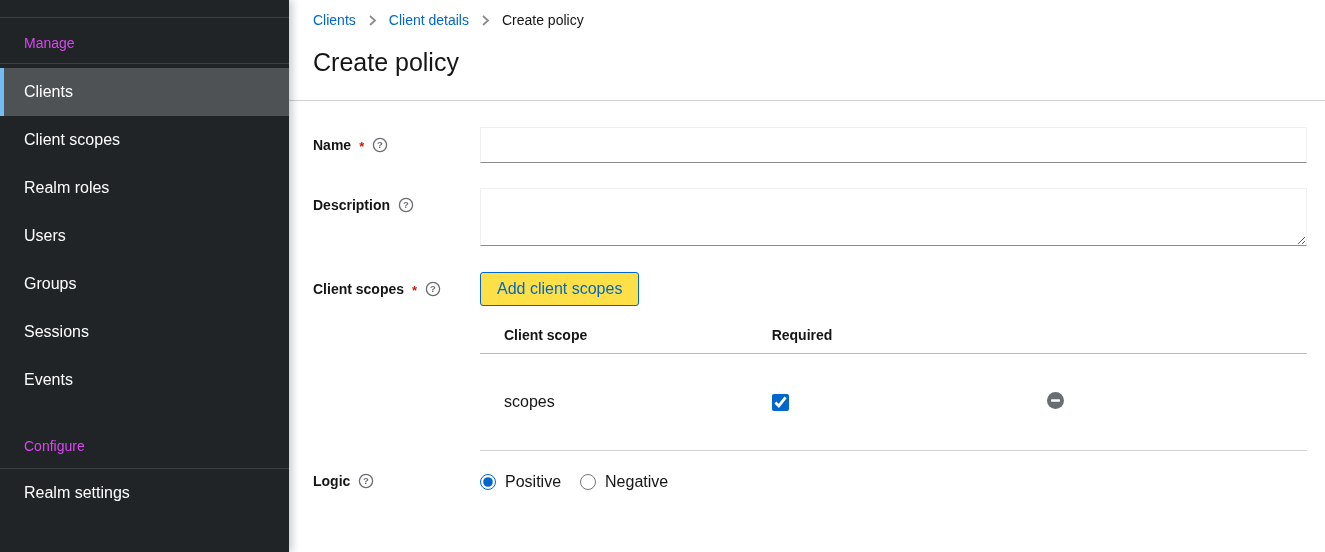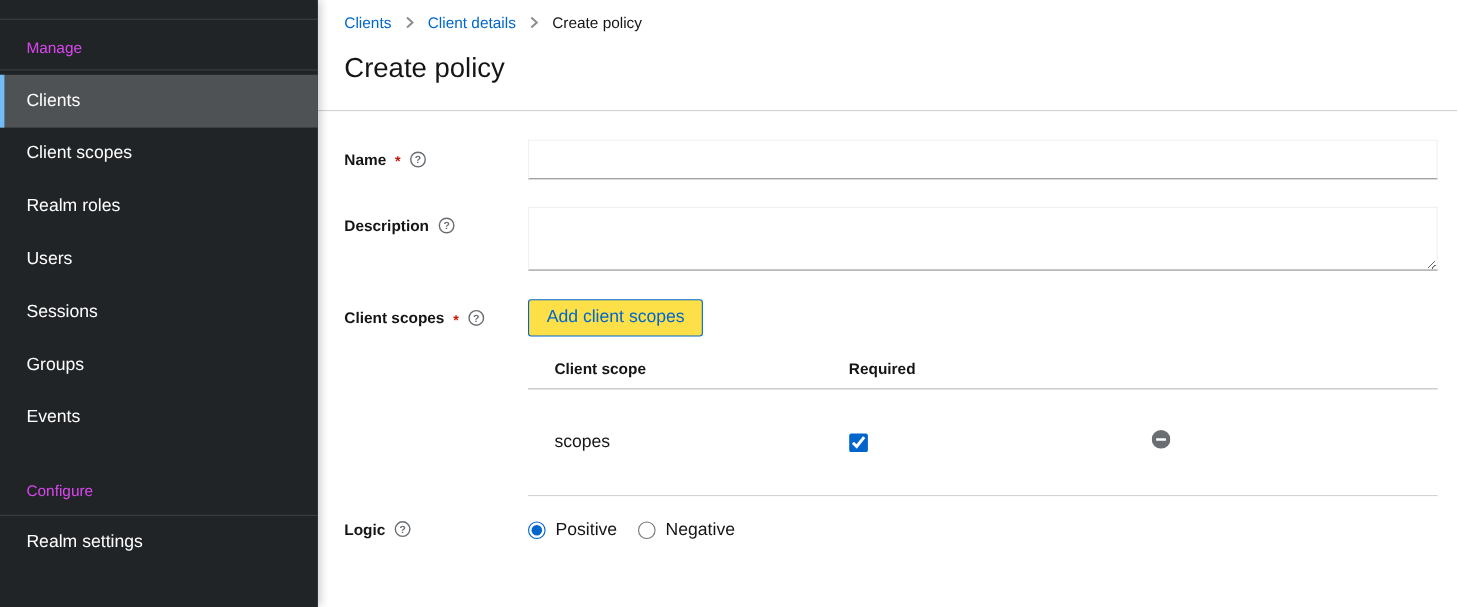--- a/index.html
+++ b/index.html
@@ -79,22 +79,22 @@
     <div class="sb-divider d-realm"></div>
 
     <div class="nav-title">Manage</div>
     <div class="sb-divider d-title"></div>
 
     <nav>
       <a class="nav-item active">Clients</a>
       <a class="nav-item">Client scopes</a>
       <a class="nav-item">Realm roles</a>
       <a class="nav-item">Users</a>
+      <a class="nav-item">Groups</a>
       <a class="nav-item">Sessions</a>
-      <a class="nav-item">Groups</a>
       <a class="nav-item">Events</a>
     </nav>
 
     <div class="nav-title cfg">Configure</div>
     <div class="sb-divider d-cfg"></div>
 
     <nav class="cfg-nav">
       <a class="nav-item">Realm settings</a>
     </nav>
   </aside>

